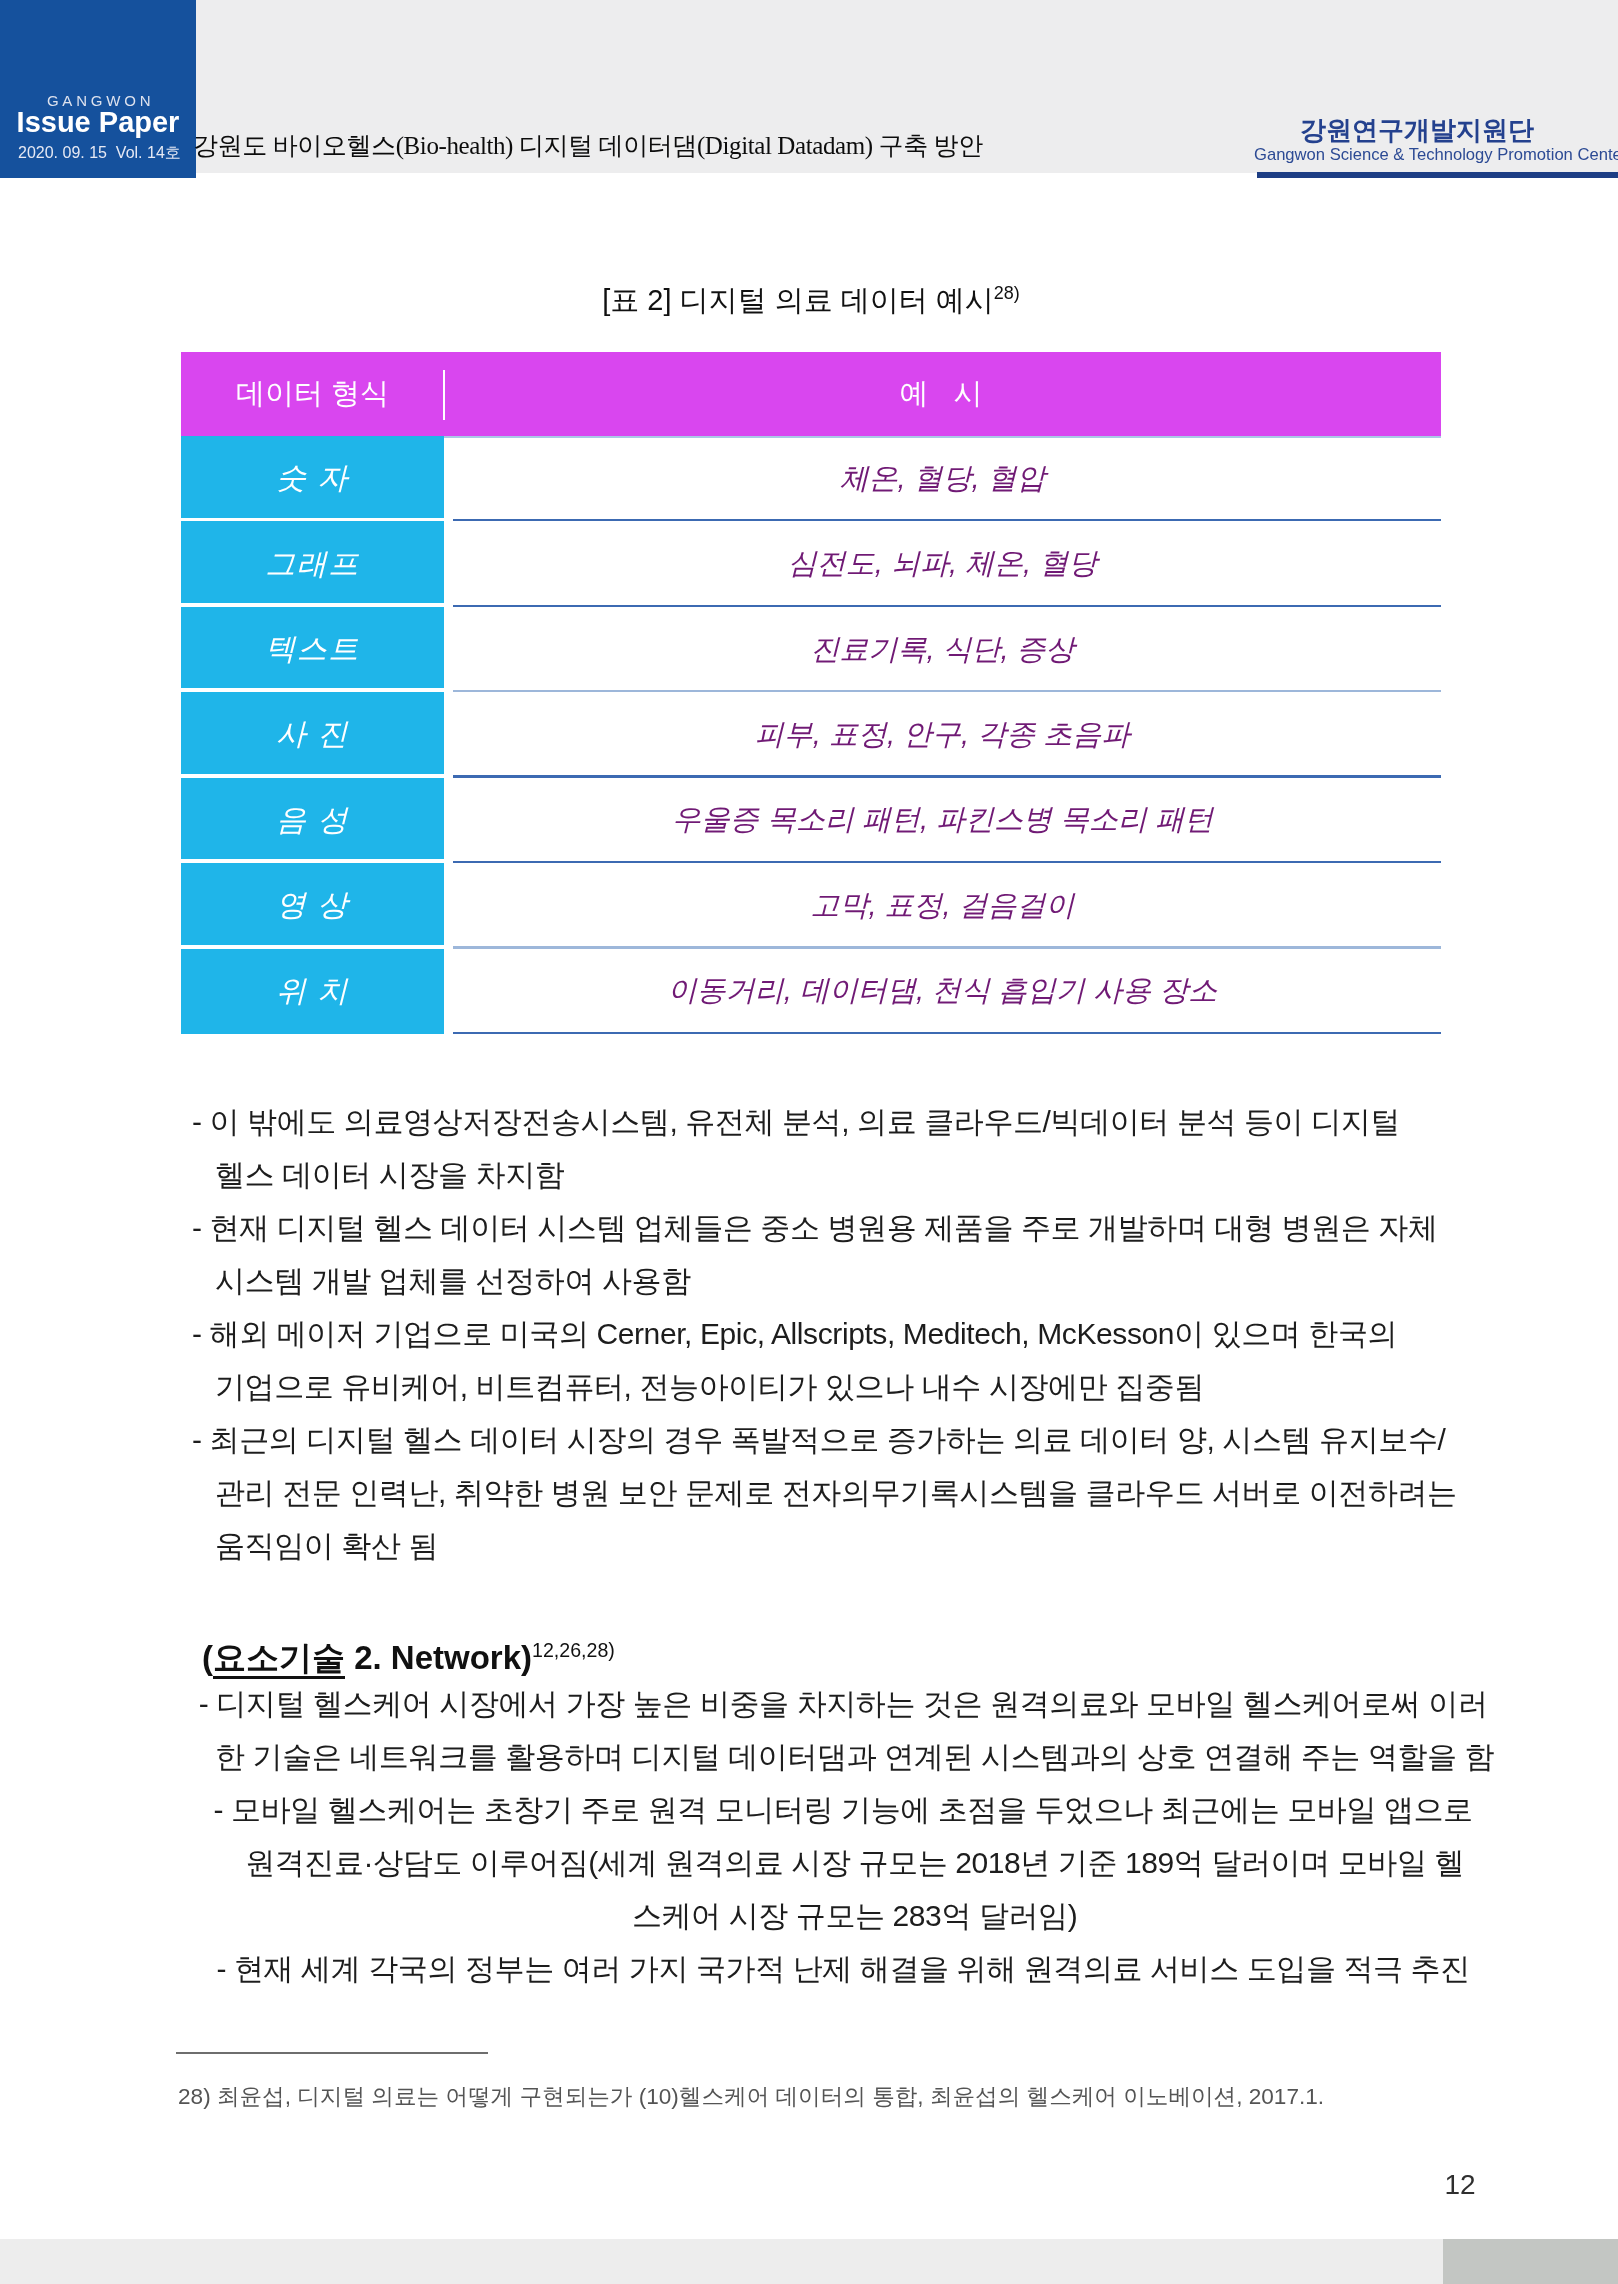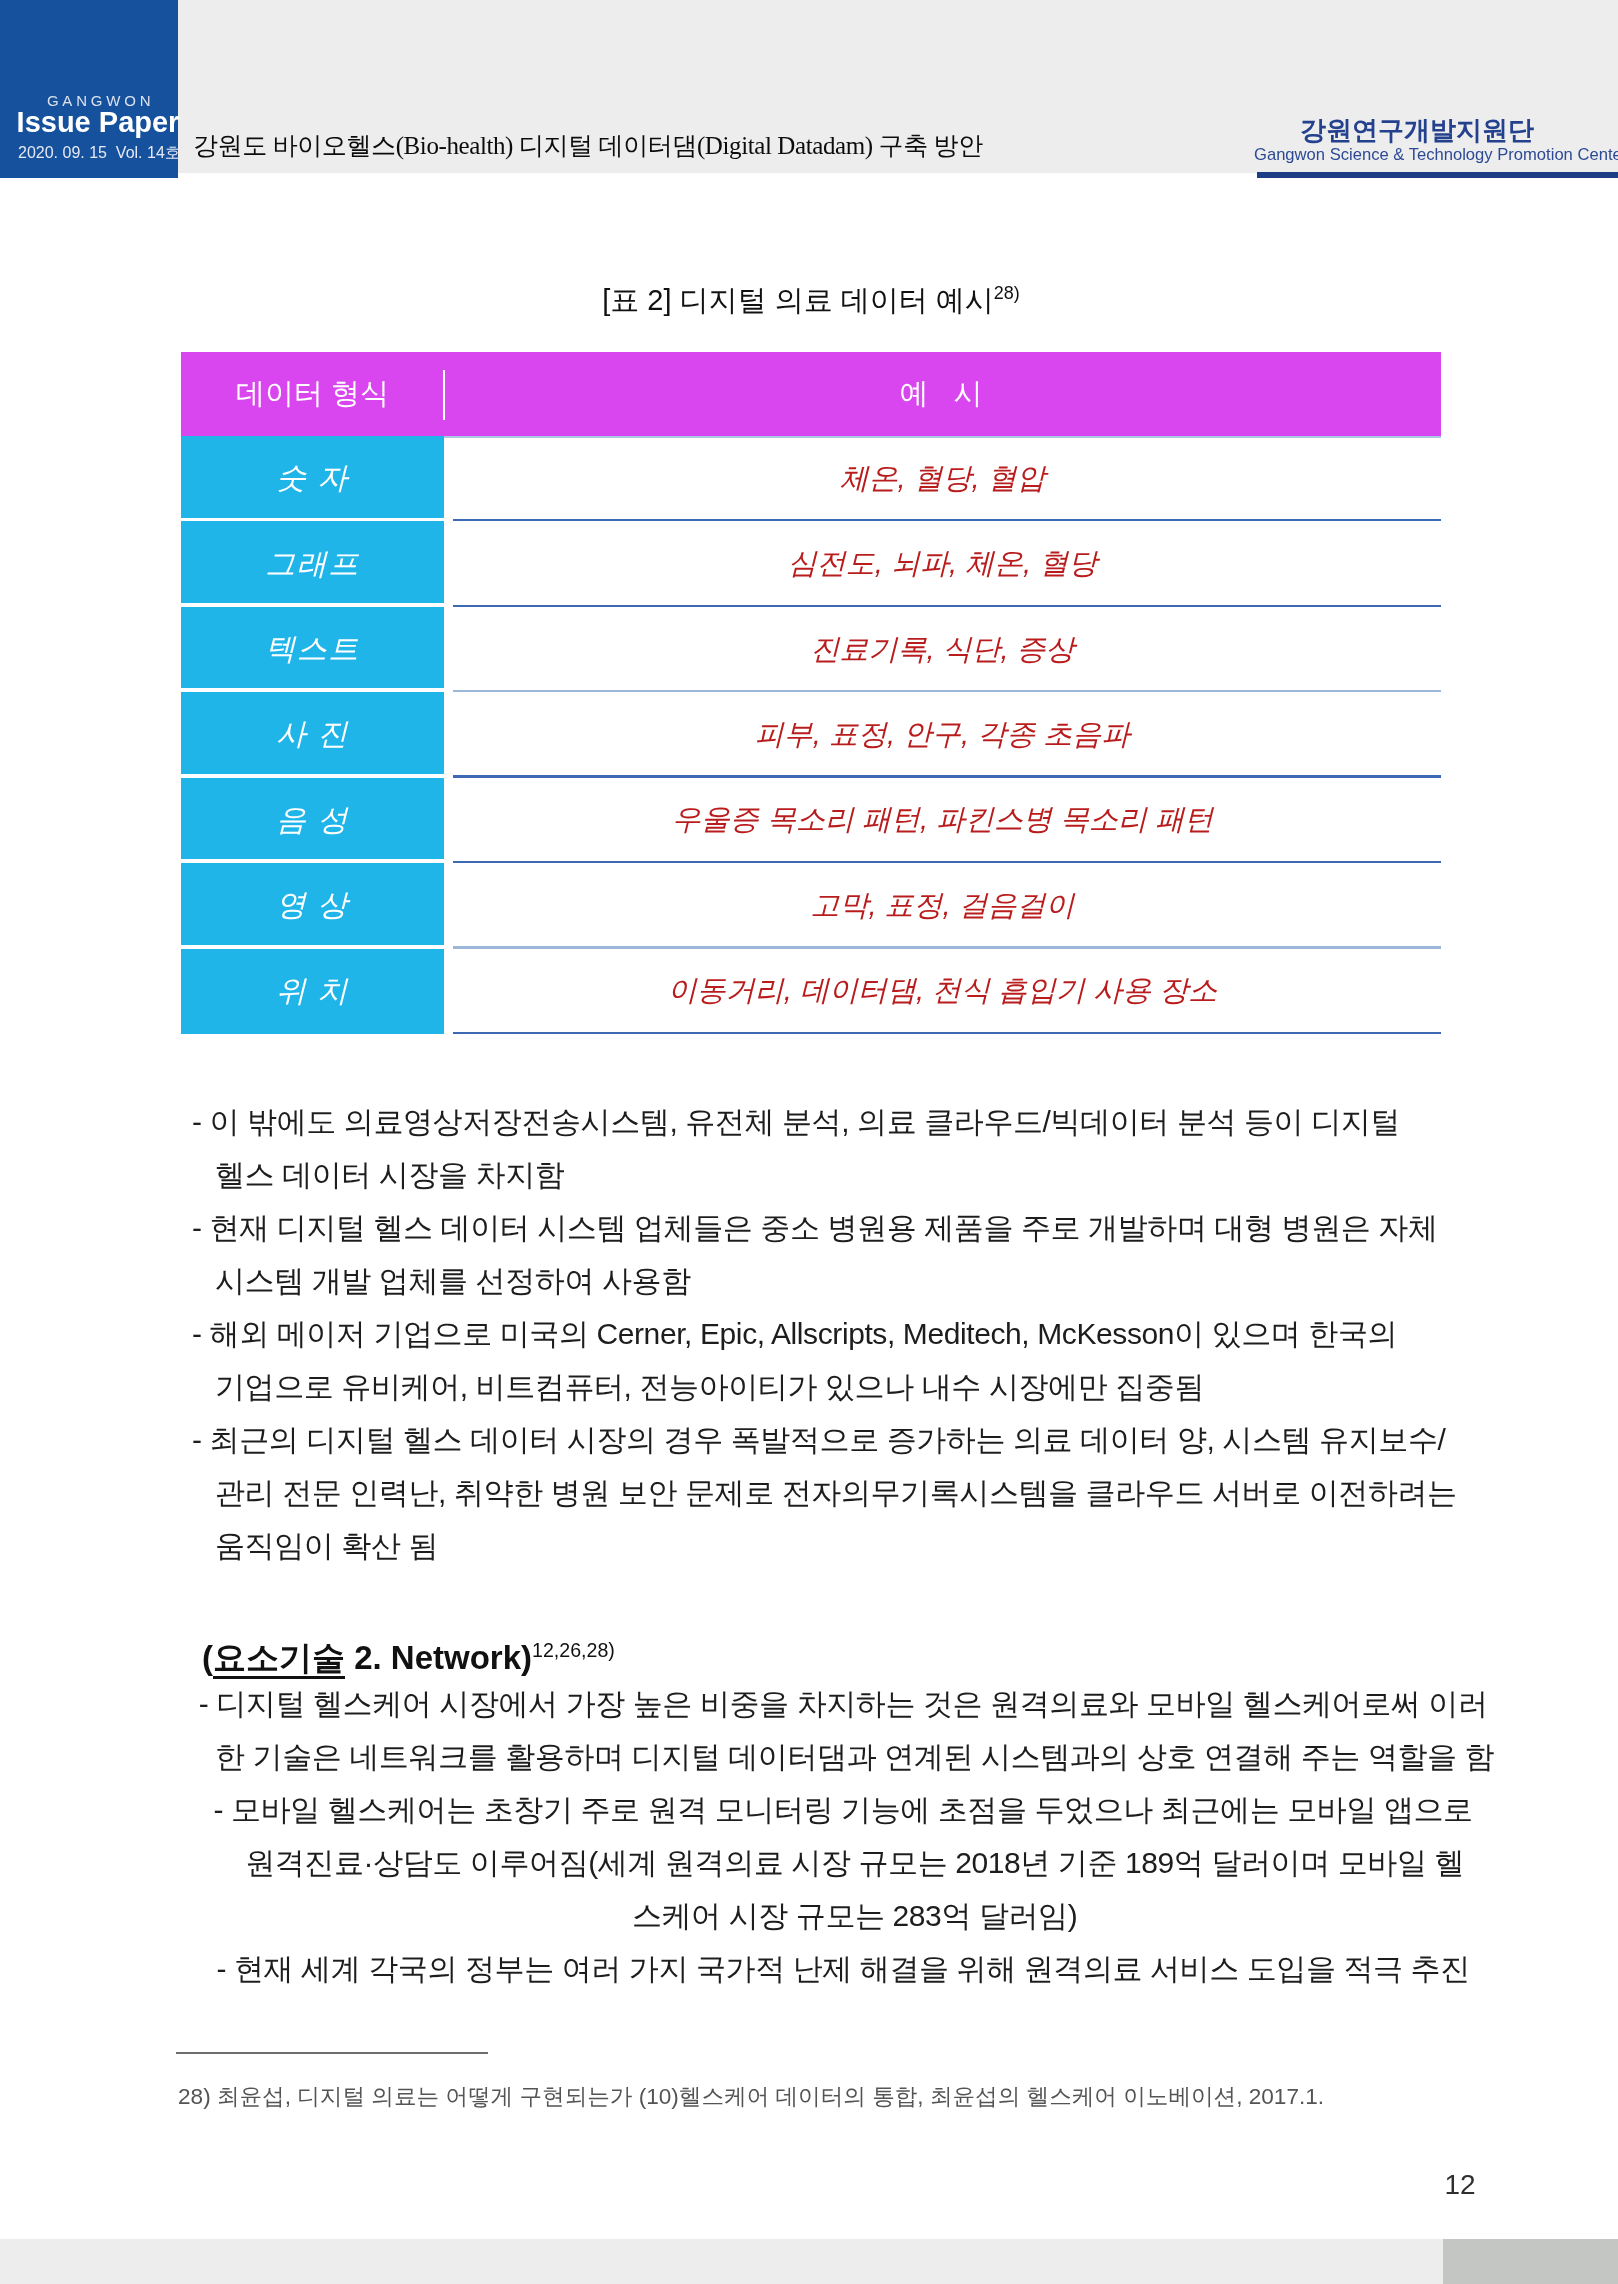--- a/index.html
+++ b/index.html
@@ -1,21 +1,21 @@
 <!DOCTYPE html>
 <html style="font-size:12px"><head>
 <meta charset="utf-8">
 <style>
   html,body{margin:0;padding:0;background:#fff;}
   .page{position:relative;width:1618px;height:2284px;background:#ffffff;overflow:hidden;
         font-family:"Liberation Sans",sans-serif;}
   .abs{position:absolute;}
   
   .band{left:0;top:0;width:1618px;height:173px;background:#ededee;}
-  .brand{left:0;top:0;width:178px;height:178px;background:#15519d;}
+  .brand{left:0;top:0;width:178px;height:178px;background:#15519d;padding-left:18px;}
   .brand .b1{position:absolute;top:92px;left:22.6px;width:156px;text-align:center;
              font-size:15px;letter-spacing:3.8px;color:#dde2ee;white-space:nowrap;}
   .brand .b2{position:absolute;top:106px;left:16.6px;width:162px;text-align:center;
              font-size:29px;font-weight:bold;color:#ffffff;white-space:nowrap;}
   .brand .b3{position:absolute;top:143px;left:18px;width:160px;text-align:center;
              font-size:16px;color:#e6e9f4;white-space:pre;}
   .doc-title{left:193px;top:129px;font-size:25px;color:#0c0c0c;white-space:nowrap;
              font-family:"Liberation Serif",serif;letter-spacing:-0.4px;}
   .org{top:113px;right:84px;font-size:26px;font-weight:bold;color:#24418e;white-space:nowrap;}
   .org-en{left:1254px;top:145px;font-size:16.6px;color:#2c4a94;white-space:nowrap;}
@@ -32,21 +32,21 @@
   .th2{flex:1;display:flex;align-items:center;justify-content:center;
        color:#fff;font-size:29px;white-space:pre;letter-spacing:3px;}
   .divider{position:absolute;left:262px;top:18px;width:2.3px;height:50px;background:#ffffff;}
   .tbody{display:flex;flex-direction:column;height:598px;font-style:italic;}
   .trow{flex:1;display:flex;position:relative;}
   .tcell-type{width:263px;background:#1fb5e9;color:#ffffff;font-size:30px;letter-spacing:1.5px;
               display:flex;align-items:center;justify-content:center;position:relative;white-space:pre;}
   .trow:not(:last-child) .tcell-type::after{content:"";position:absolute;left:0;right:0;bottom:0;
               height:3.8px;background:#ffffff;}
   .tcell-ex{flex:1;display:flex;align-items:center;justify-content:center;
-            font-size:29px;color:#b91c1c;position:relative;white-space:nowrap;}
+            font-size:29px;color:#701a75;position:relative;white-space:nowrap;}
   .tcell-ex::after{content:"";position:absolute;left:9px;right:0;bottom:0;height:2.3px;background:#3c6ab2;}
   .trow.light .tcell-ex::after{background:#9db7da;}
   
   .bodyblock{font-size:30px;line-height:53px;color:#1d1d1d;letter-spacing:-0.4px;}
   .sec1{left:192px;top:1095px;}
   .sec2{left:192px;top:1677px;text-align:center;}
   .line{white-space:nowrap;}
   .line.indent{padding-left:23px;}
   .h2{left:202px;top:1636px;font-size:33px;font-weight:bold;color:#111;white-space:nowrap;}
   .h2 .ul{border-bottom:3px solid #111;}

